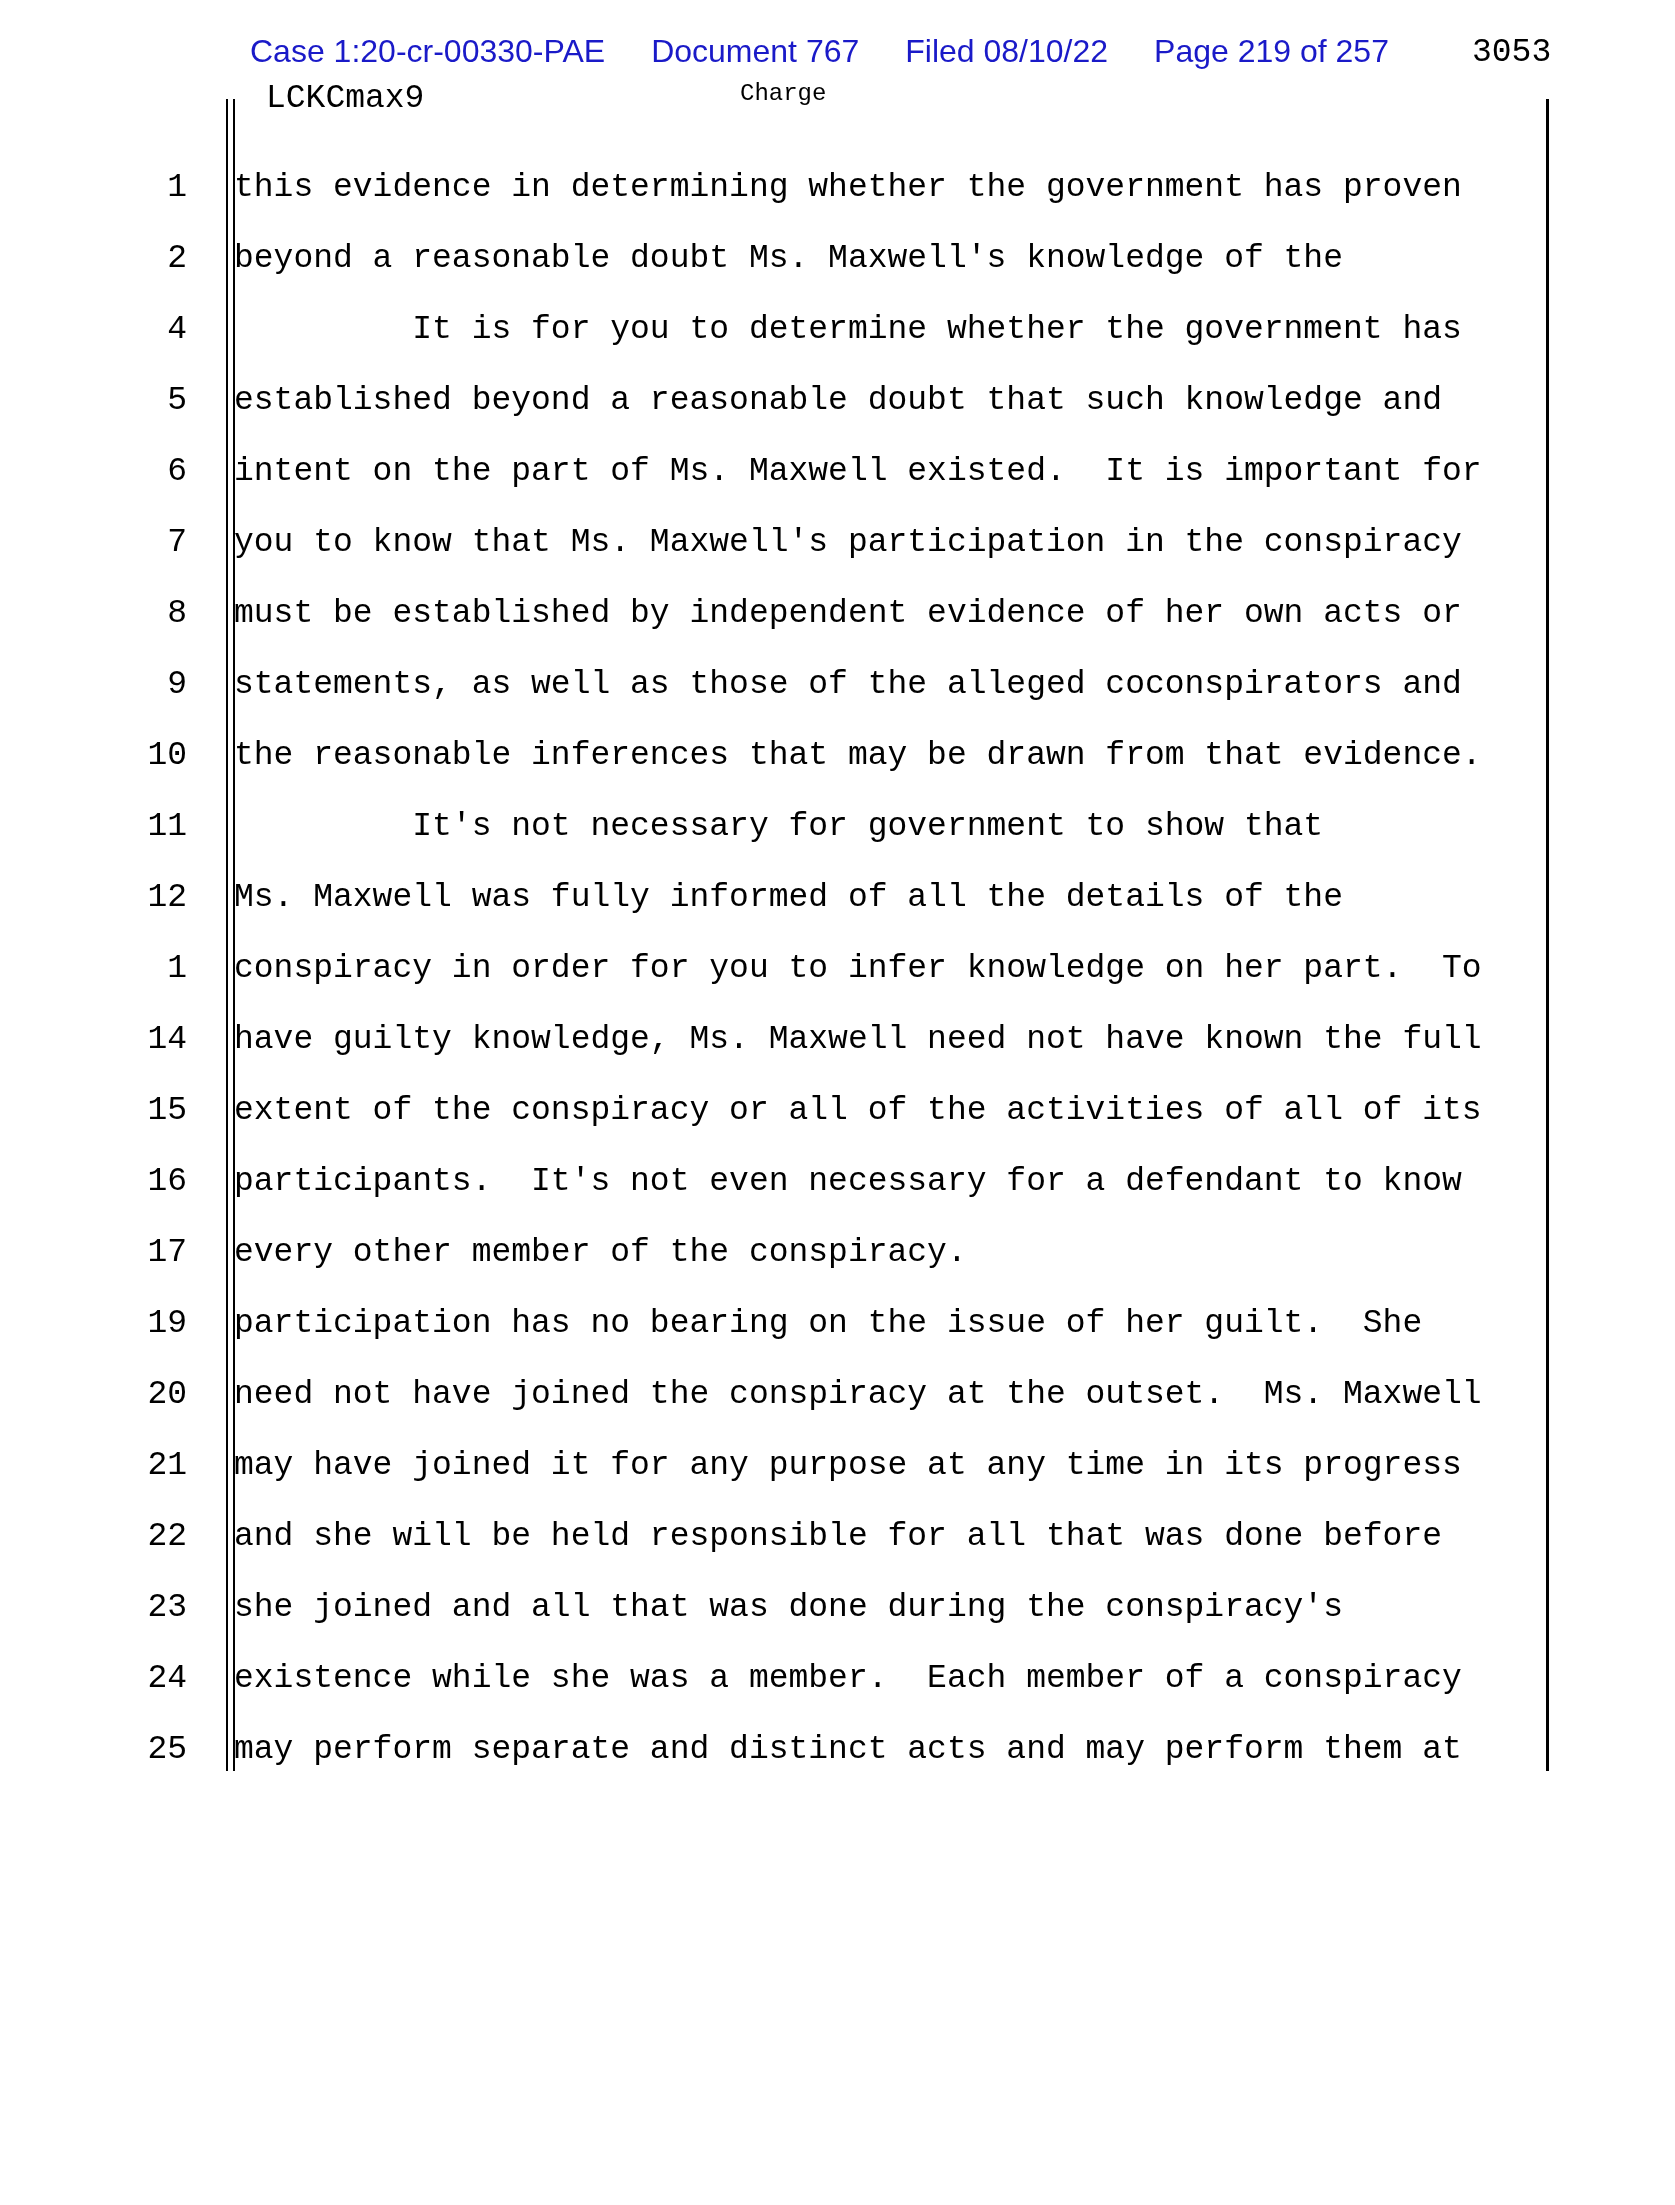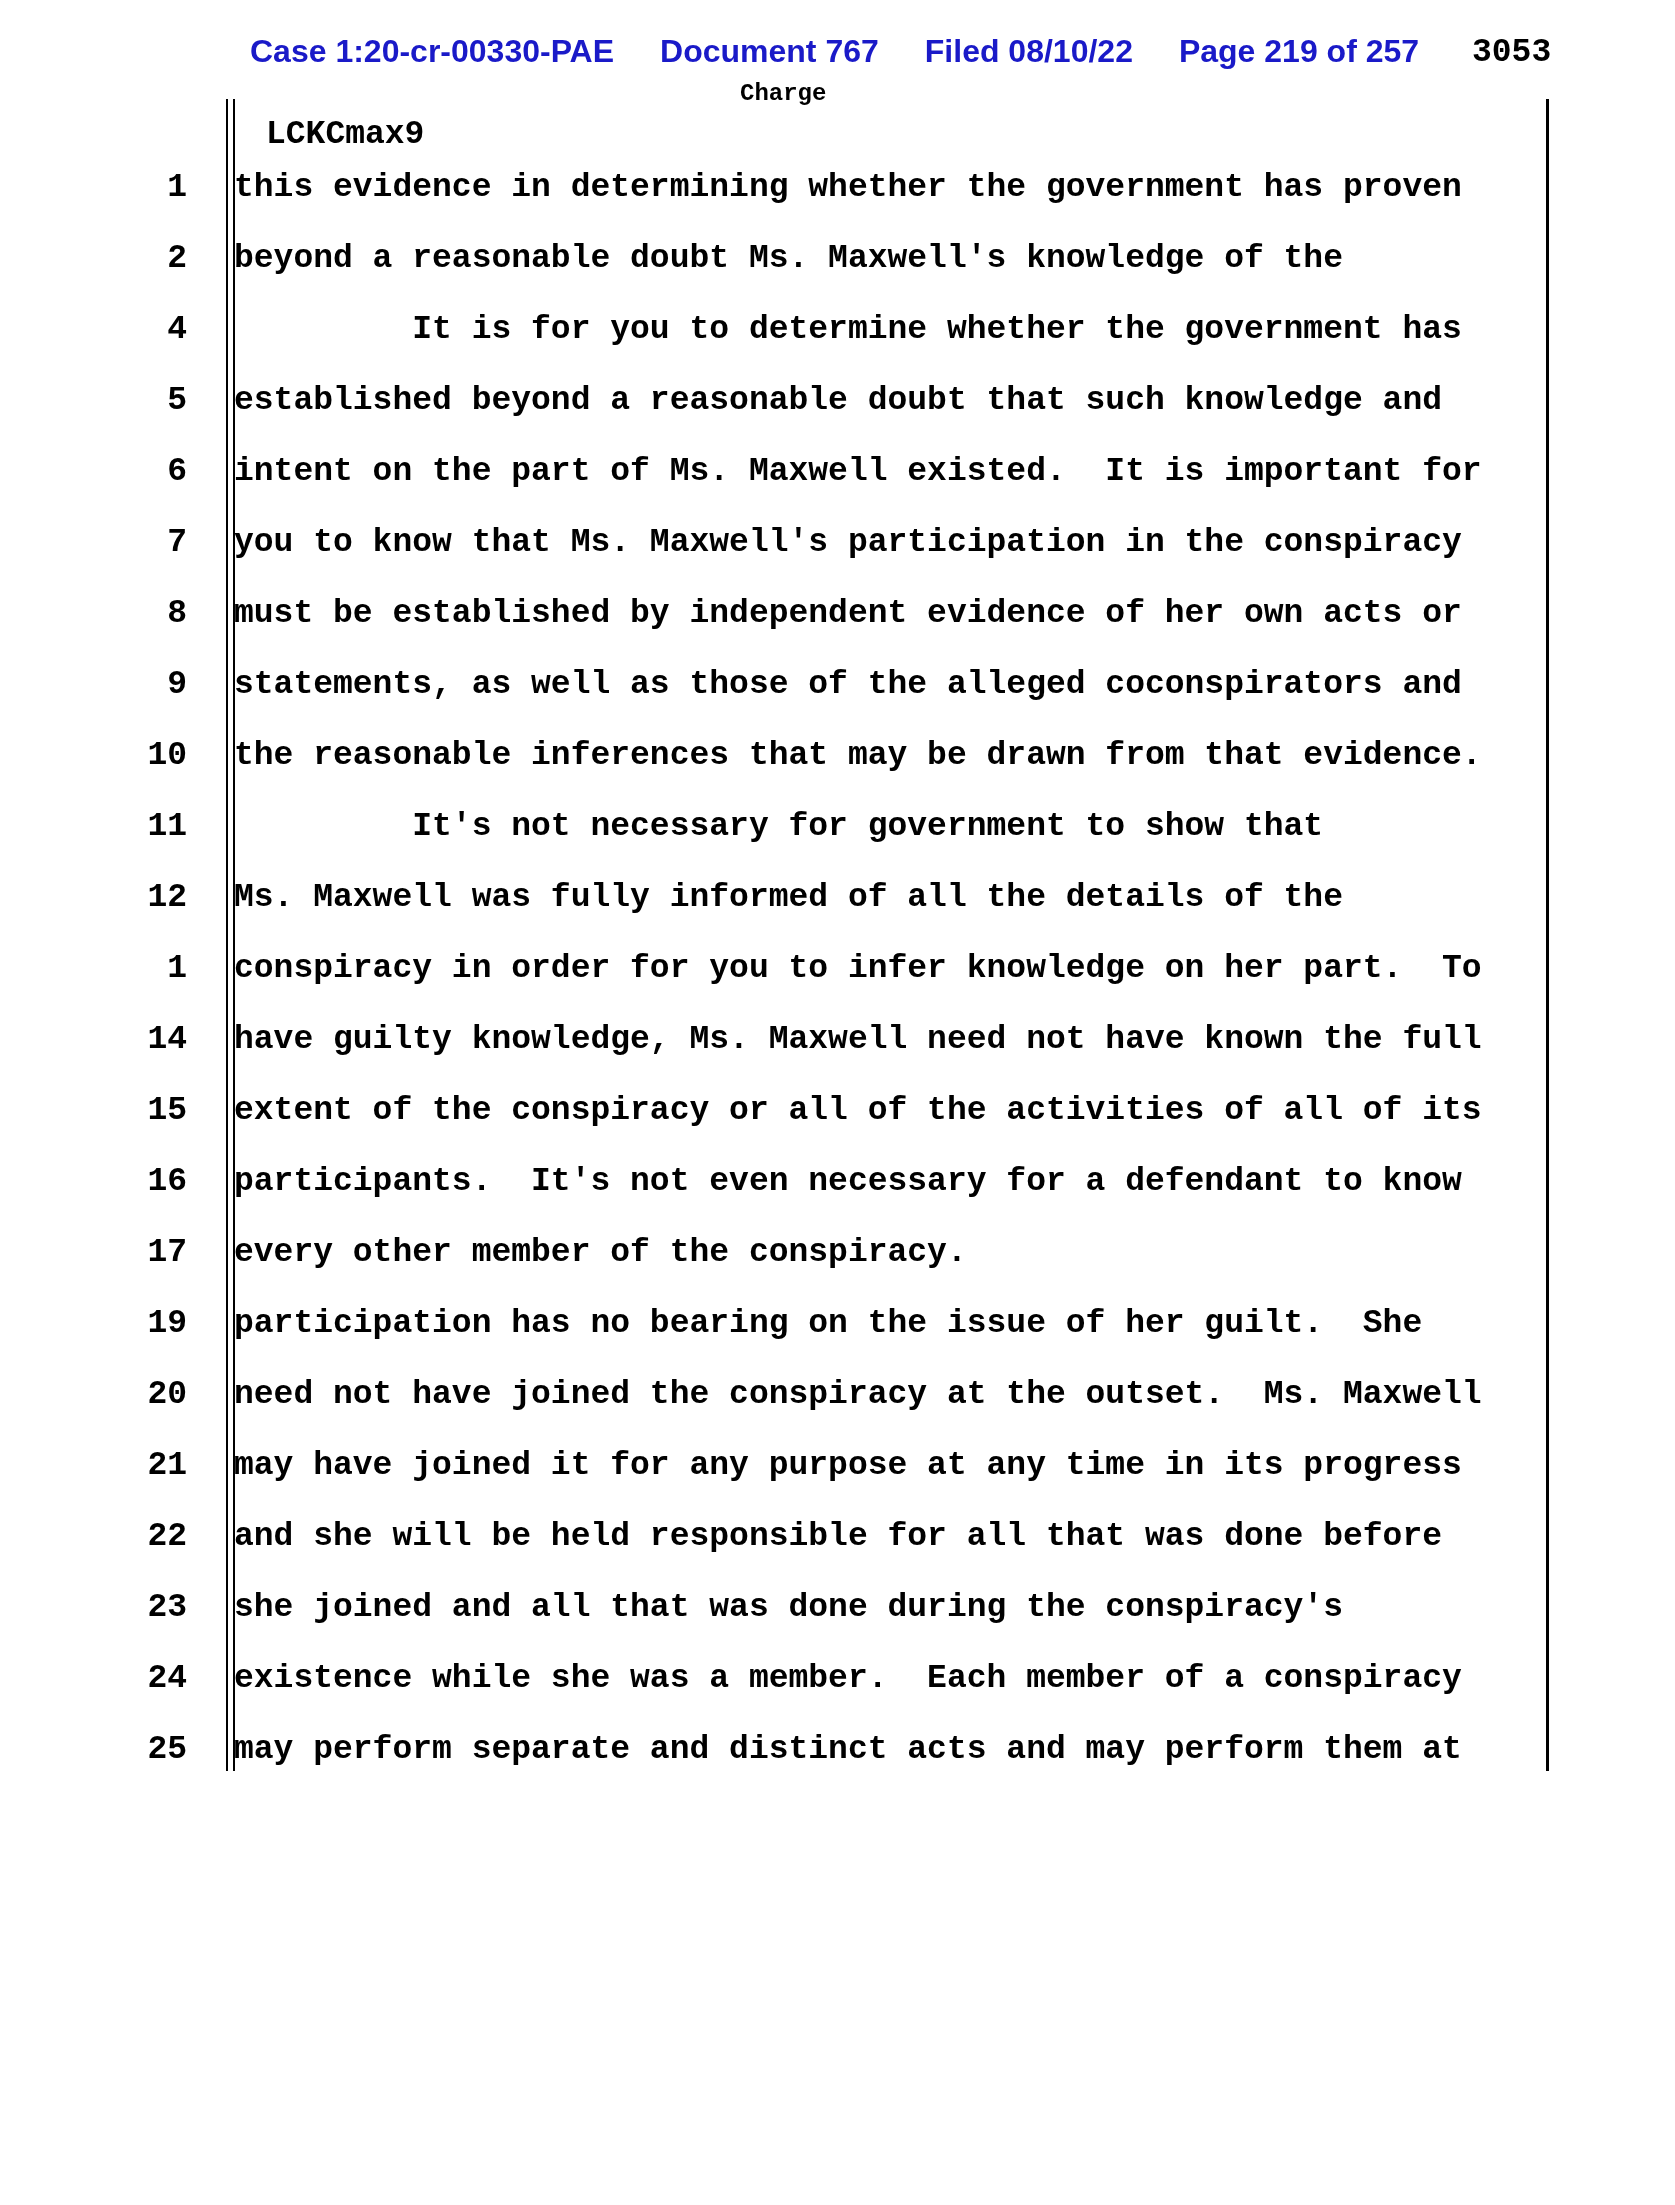--- a/index.html
+++ b/index.html
@@ -4,21 +4,20 @@
 <style>
   html, body { margin: 0; padding: 0; background: #ffffff; }
   #page {
     position: relative;
     width: 1675px;
     height: 1771px;
     background: #ffffff;
     color: #000000;
     font-family: "Liberation Mono", monospace;
     overflow: hidden;
-    font-weight: bold;
   }
   
   .stamp {
     position: absolute;
     left: 250px;
     top: 33px;
     display: flex;
     gap: 46px;
     font-family: "Liberation Sans", sans-serif;
     font-size: 32px;
@@ -30,21 +29,20 @@
     top: 34px;
     font-size: 33px;
     letter-spacing: 0px;
   }
   
   .subhdr-left {
     position: absolute;
     left: 266px;
     top: 80px;
     font-size: 33px;
-    margin-top: 36px;
   }
   .subhdr-center {
     position: absolute;
     left: 740px;
     top: 80px;
     font-size: 24px;
     text-align: center;
   }
   
   .rule-left {

